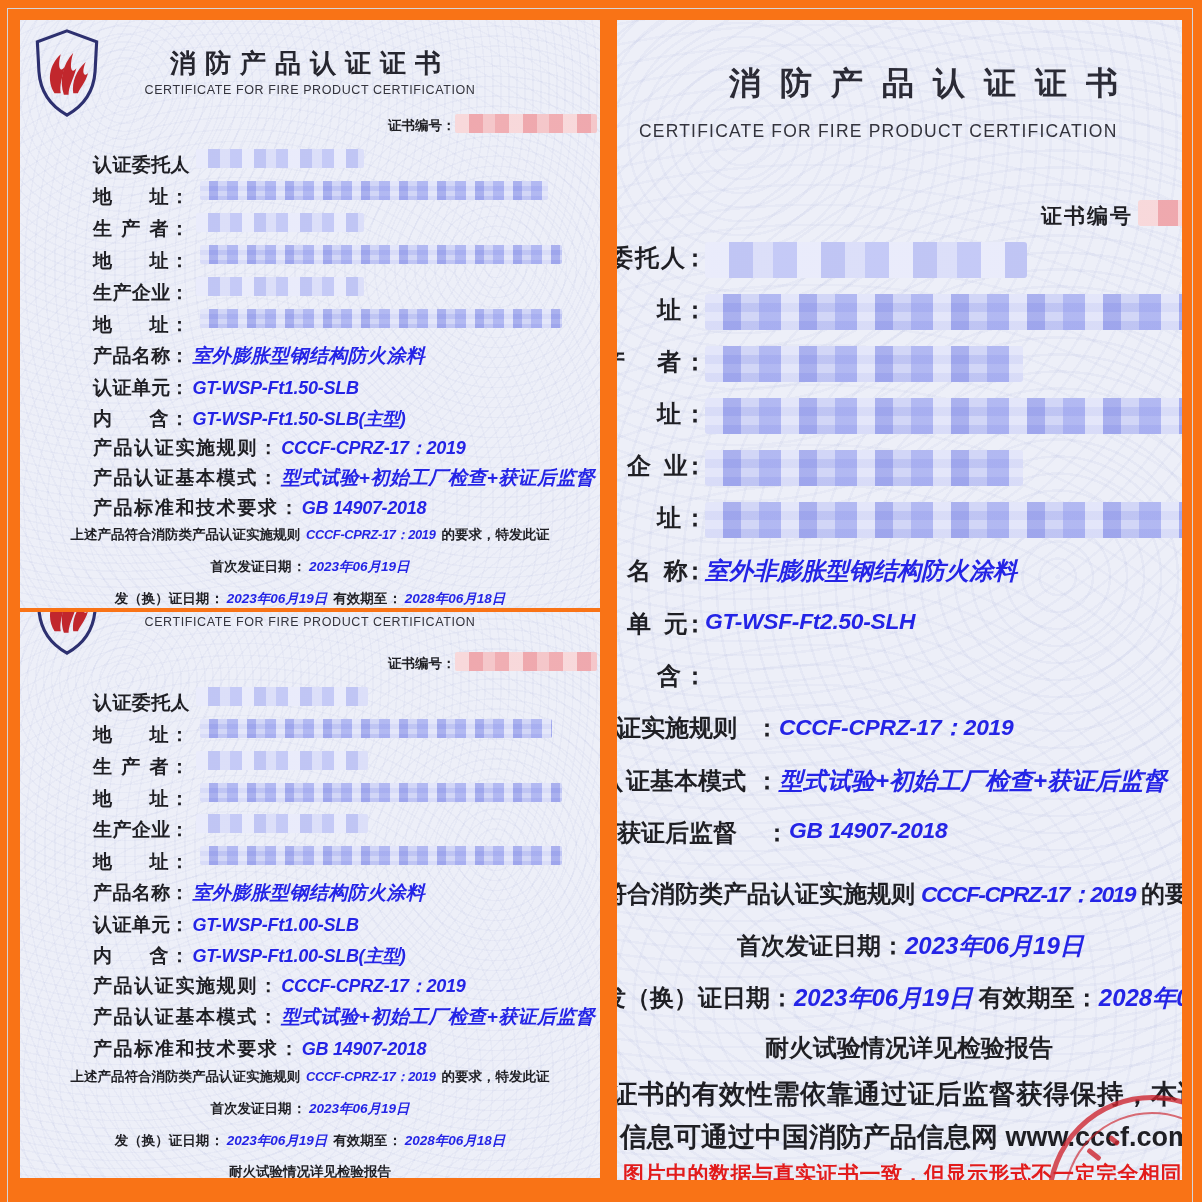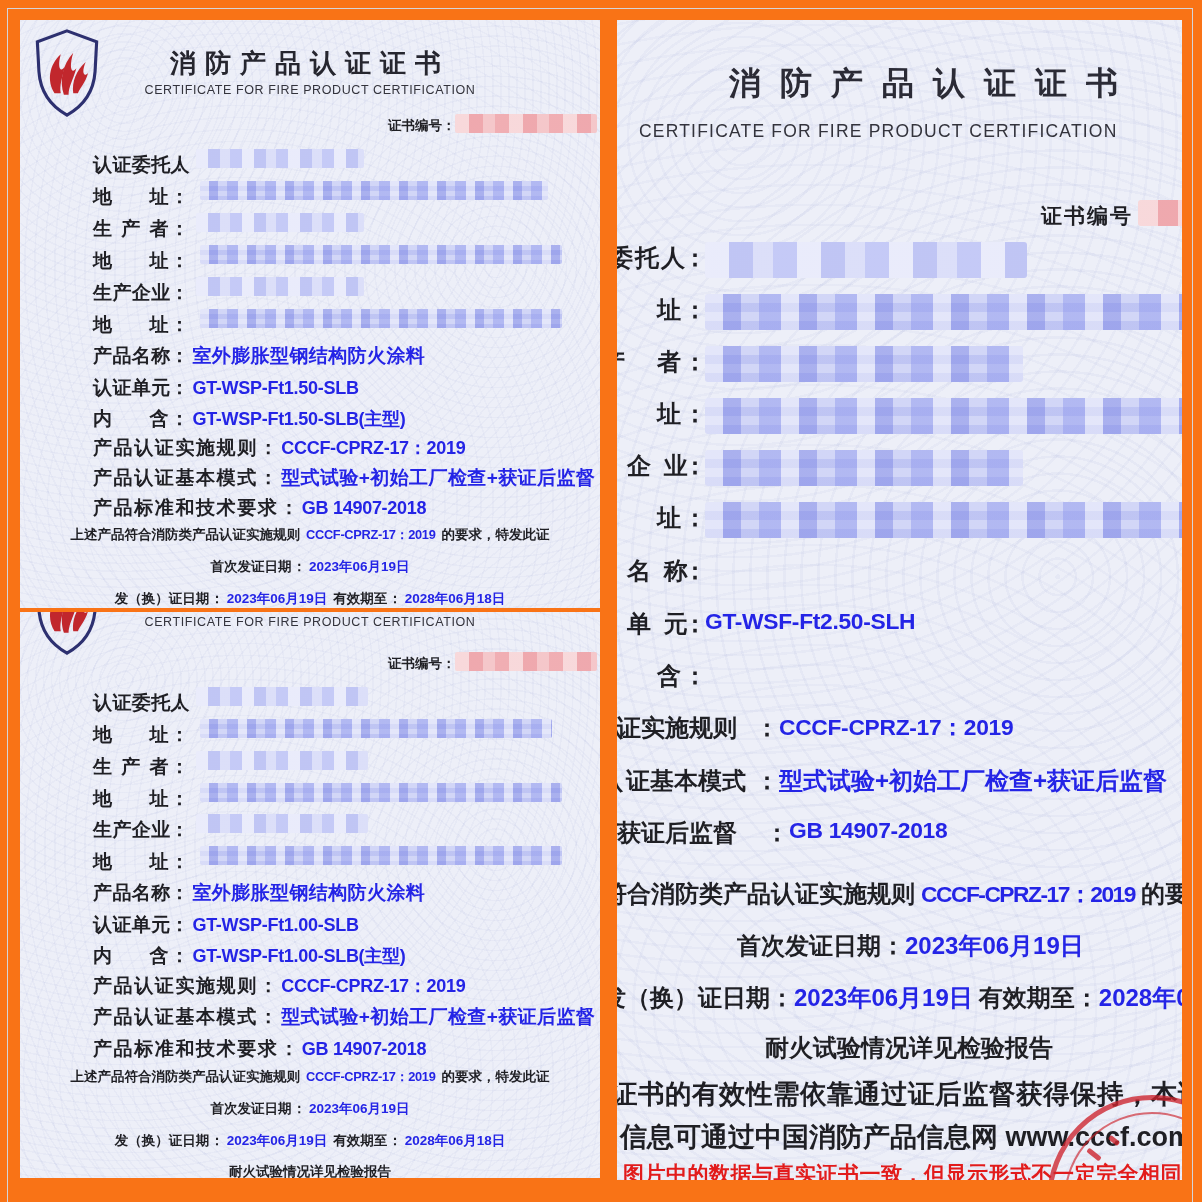--- a/index.html
+++ b/index.html
@@ -27,21 +27,21 @@
           font-weight:600;color:#26262f;white-space:nowrap;}
   .csub{position:absolute;left:0;right:0;text-align:center;font-size:12.5px;letter-spacing:.6px;
         color:#33333c;white-space:nowrap;}
   .certno{position:absolute;font-size:13.5px;font-weight:600;white-space:nowrap;}
   .row{position:absolute;left:73px;white-space:nowrap;font-size:19px;font-weight:600;letter-spacing:.4px;}
   .rowc{position:absolute;left:10px;right:10px;text-align:center;white-space:nowrap;
         font-size:13.5px;font-weight:600;}
   .lab{display:inline-block;width:76px;text-align:justify;text-align-last:justify;}
   .lablong{letter-spacing:1.6px;}
   .colon{margin:0 3px 0 1px;}
-  .val{color:#2424e6;}
+  .val{color:#2424e6;font-style:italic;}
   .num{font-size:.95em;letter-spacing:-.3px;}
   .gap{display:inline-block;width:6px;}
 
   
   .blur{position:absolute;top:-3px;height:19px;border-radius:2px;background-color:#b9bff2;
     background-image:
       repeating-linear-gradient(90deg, rgba(255,255,255,.5) 0 9px, rgba(140,148,232,.5) 9px 18px,
         rgba(255,255,255,.18) 18px 27px, rgba(160,168,240,.55) 27px 38px),
       repeating-linear-gradient(180deg, rgba(255,255,255,.22) 0 5px, rgba(150,158,236,.22) 5px 10px);}
   .blur.light{background-color:#d0d4f7;
@@ -190,20 +190,21 @@
       <span class="rblur" style="left:88px;width:318px;"></span>
     </div>
     <div class="rrow" style="top:482px;">
       <span class="ra" style="left:40px;">址</span>
       <span class="ra" style="left:66px;">：</span>
       <span class="rblur" style="left:88px;width:480px;"></span>
     </div>
     <div class="rrow" style="top:535px;">
       <span class="ra wsp" style="left:10px;">名 称</span>
       <span class="ra" style="left:66px;">：</span>
+      <span class="ra val" style="left:88px;">室外非膨胀型钢结构防火涂料</span>
     </div>
     <div class="rrow" style="top:588px;">
       <span class="ra wsp" style="left:10px;">单 元</span>
       <span class="ra" style="left:66px;">：</span>
       <span class="ra val num" style="left:88px;">GT-WSF-Ft2.50-SLH</span>
     </div>
     <div class="rrow" style="top:640px;">
       <span class="ra" style="left:40px;">含</span>
       <span class="ra" style="left:66px;">：</span>
     </div>

